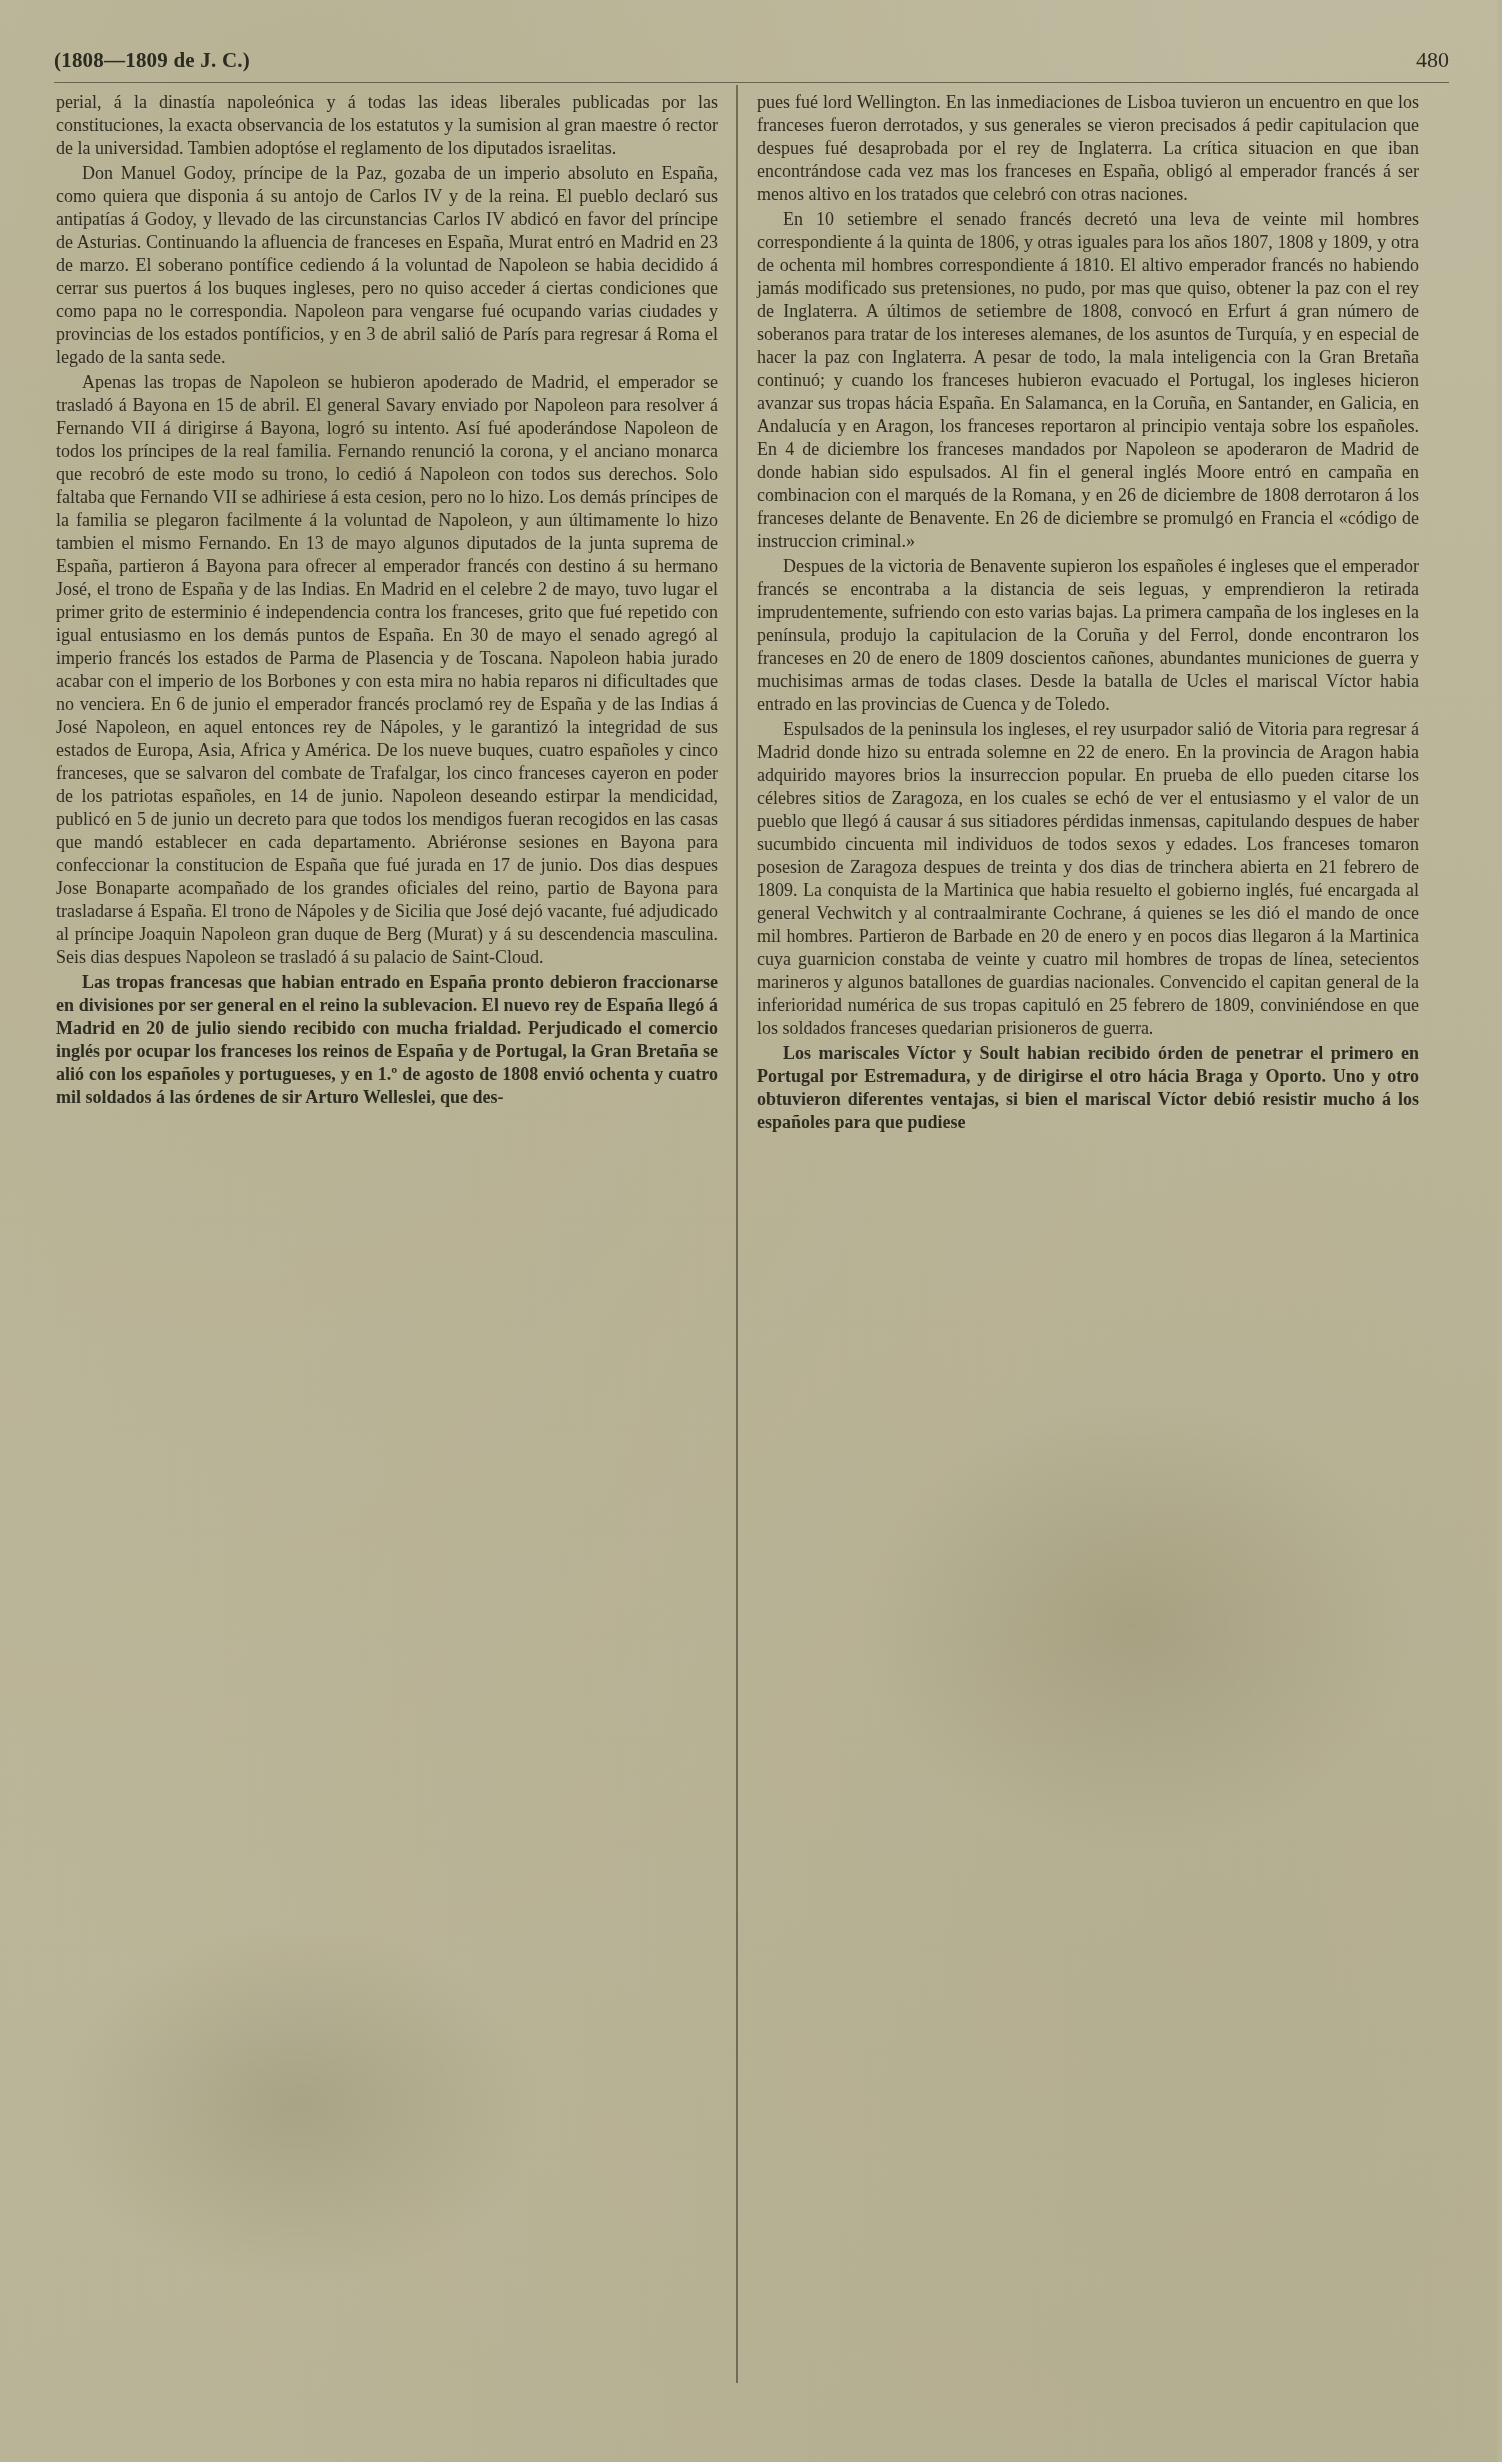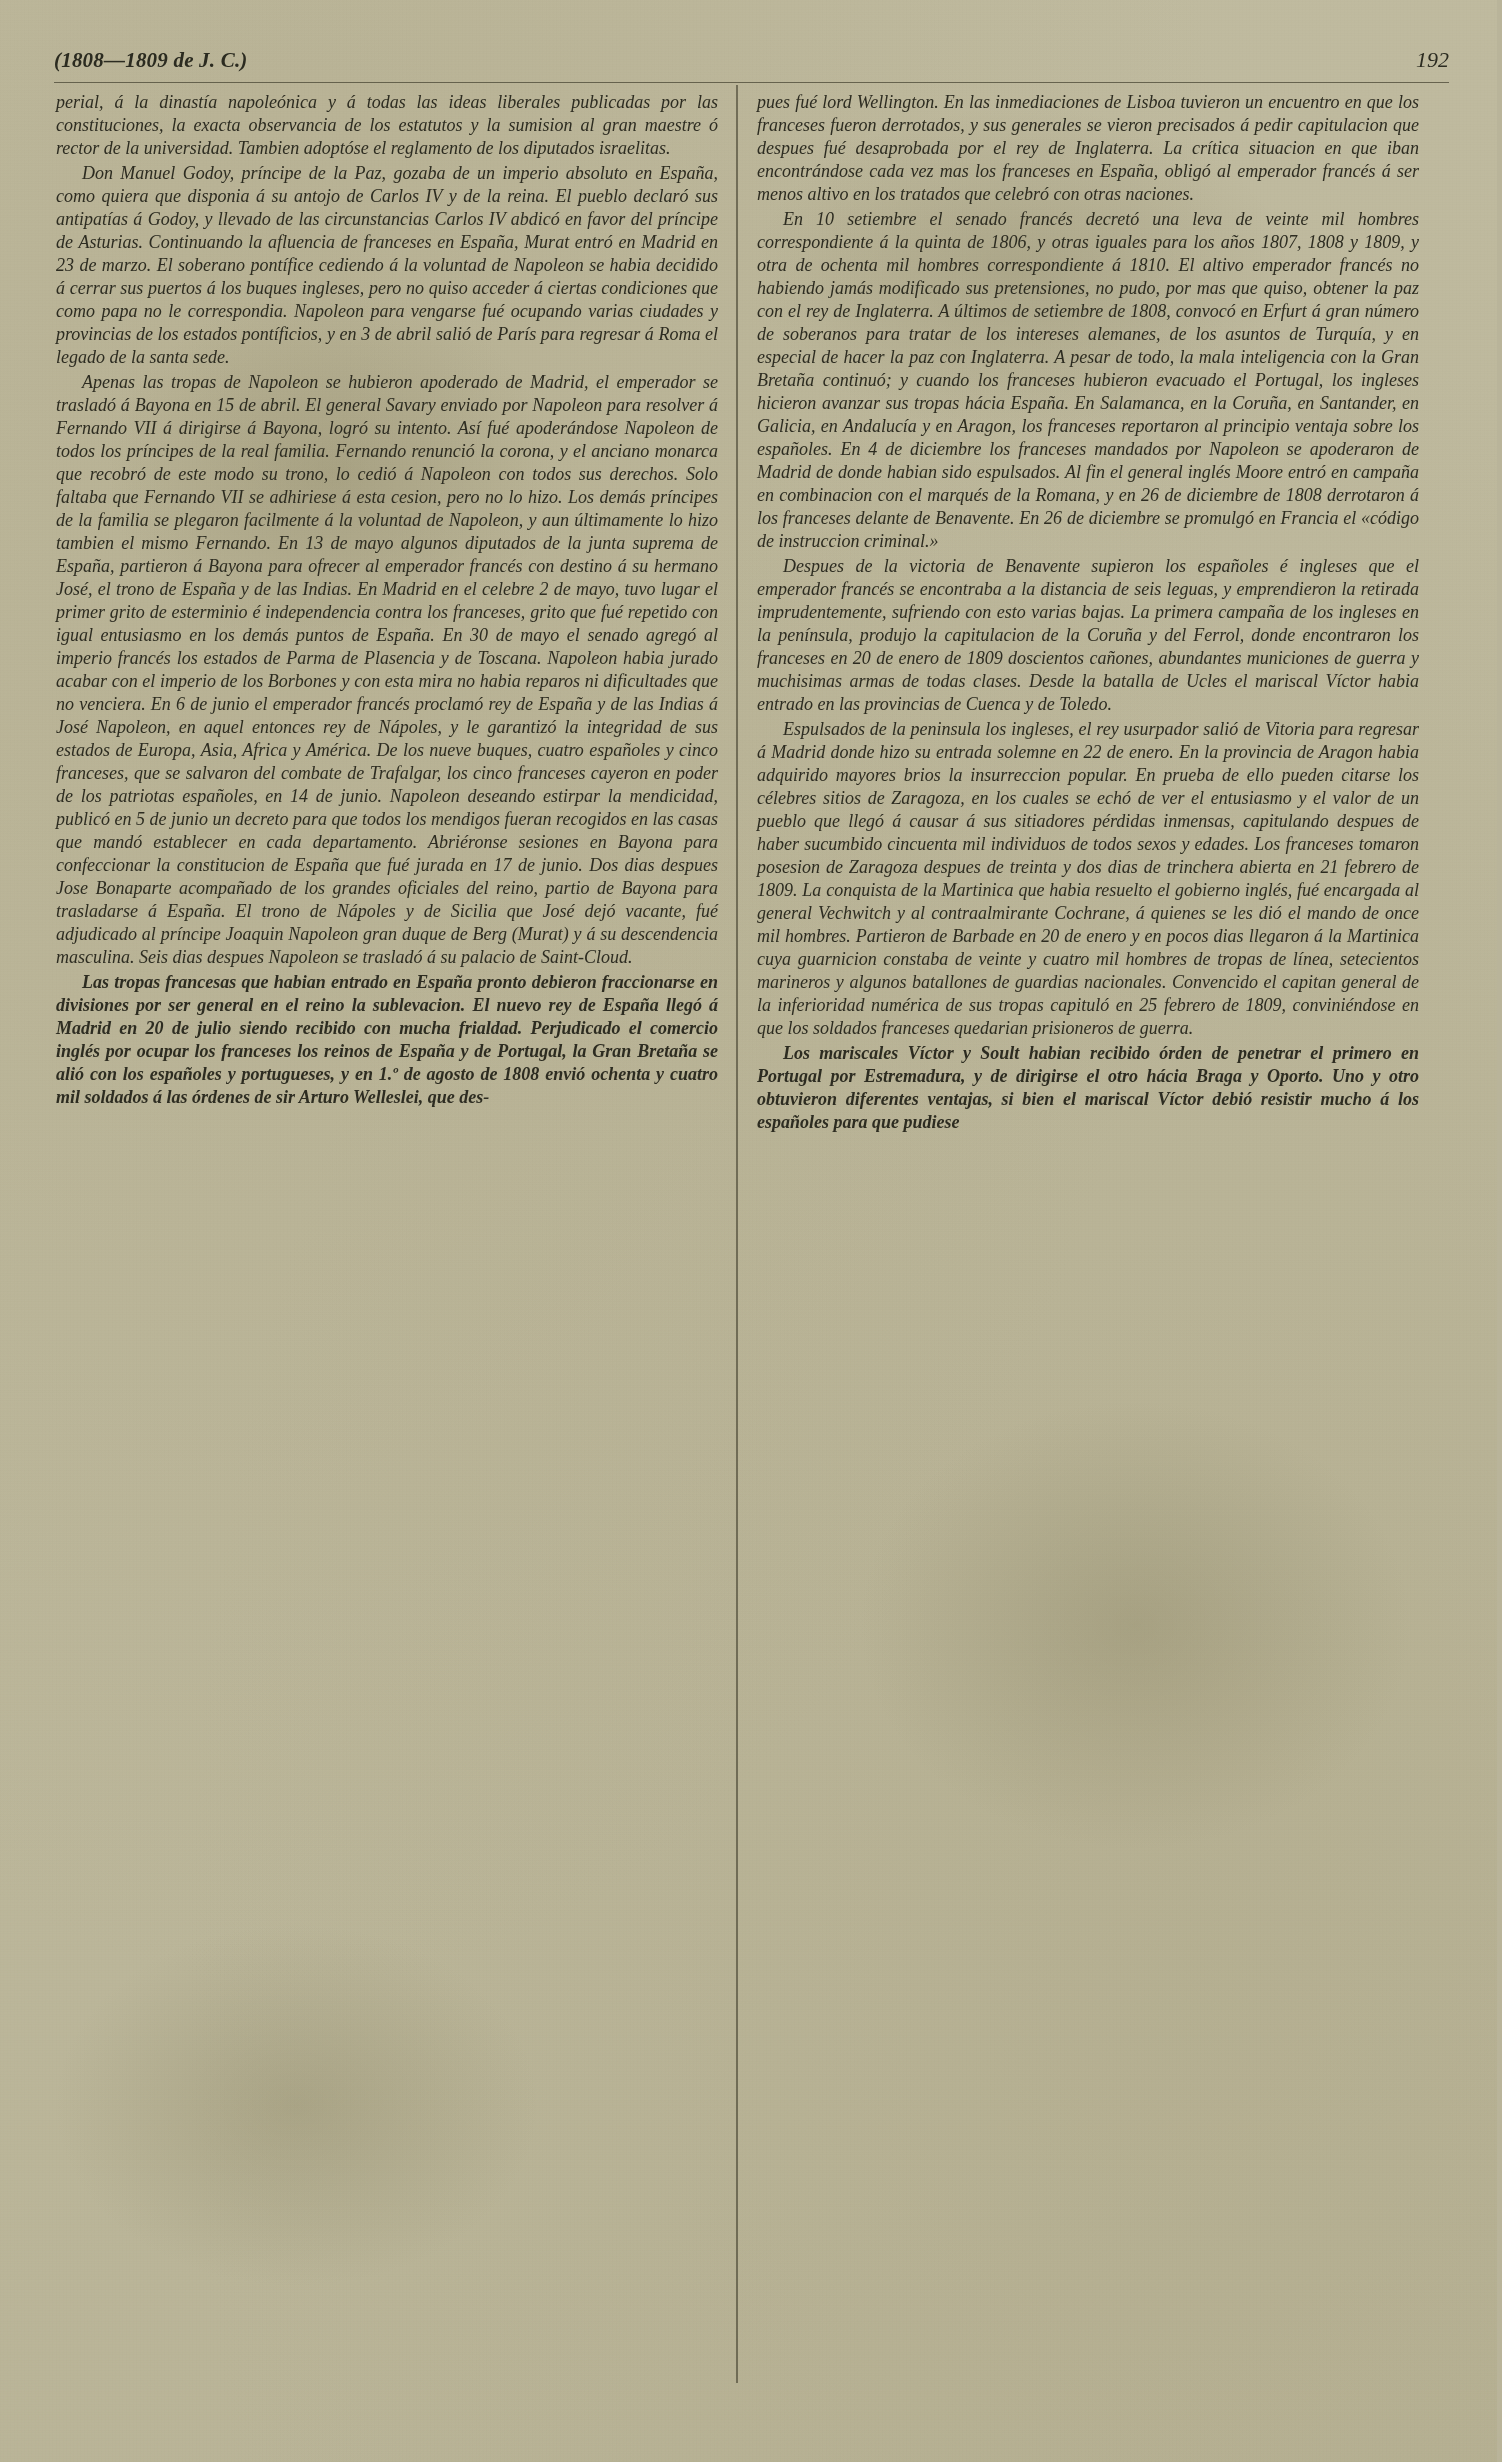--- a/index.html
+++ b/index.html
@@ -12,21 +12,20 @@
     width: 1497px;
     height: 2462px;
     background: #bdb89c;
     background-image:
       radial-gradient(ellipse at 20% 15%, rgba(168,160,126,0.35) 0%, rgba(168,160,126,0) 55%),
       radial-gradient(ellipse at 80% 80%, rgba(170,163,130,0.30) 0%, rgba(170,163,130,0) 60%),
       linear-gradient(160deg, rgba(200,195,170,0.35) 0%, rgba(170,164,132,0.25) 100%);
     font-family: "Liberation Serif", serif;
     color: #2a2a20;
     overflow: hidden;
-    font-style: italic;
   }
   .paper-noise {
     position: absolute;
     inset: 0;
     pointer-events: none;
     opacity: 0.22;
     background-image:
       repeating-linear-gradient(0deg, rgba(90,85,60,0.05) 0px, rgba(90,85,60,0.05) 0.9px, rgba(255,255,255,0) 0.9px, rgba(255,255,255,0) 2.6px),
       repeating-linear-gradient(90deg, rgba(90,85,60,0.04) 0px, rgba(90,85,60,0.04) 0.9px, rgba(255,255,255,0) 0.9px, rgba(255,255,255,0) 3.5px);
   }
@@ -125,21 +124,21 @@
   <div class="paper-noise"></div>
   <div class="smear s1"></div>
   <div class="smear s2"></div>
   <div class="smear s3"></div>
   <div class="smear s4"></div>
 
   <div class="content">
 
     <div class="header">
       <div class="header-left">(1808—1809 de J. C.)</div>
-      <div class="header-right">192</div>
+      <div class="header-right">480</div>
     </div>
 
     <div class="rule"></div>
 
     <div class="columns">
       <div class="divider"></div>
 
       <div class="col">
         <p>perial, á la dinastía napoleónica y á todas las ideas liberales publicadas por las constituciones, la exacta observancia de los estatutos y la sumision al gran maestre ó rector de la universidad. Tambien adoptóse el reglamento de los diputados israelitas.</p>
         <p class="indent">Don Manuel Godoy, príncipe de la Paz, gozaba de un imperio absoluto en España, como quiera que disponia á su antojo de Carlos IV y de la reina. El pueblo declaró sus antipatías á Godoy, y llevado de las circunstancias Carlos IV abdicó en favor del príncipe de Asturias. Continuando la afluencia de franceses en España, Murat entró en Madrid en 23 de marzo. El soberano pontífice cediendo á la voluntad de Napoleon se habia decidido á cerrar sus puertos á los buques ingleses, pero no quiso acceder á ciertas condiciones que como papa no le correspondia. Napoleon para vengarse fué ocupando varias ciudades y provincias de los estados pontíficios, y en 3 de abril salió de París para regresar á Roma el legado de la santa sede.</p>

